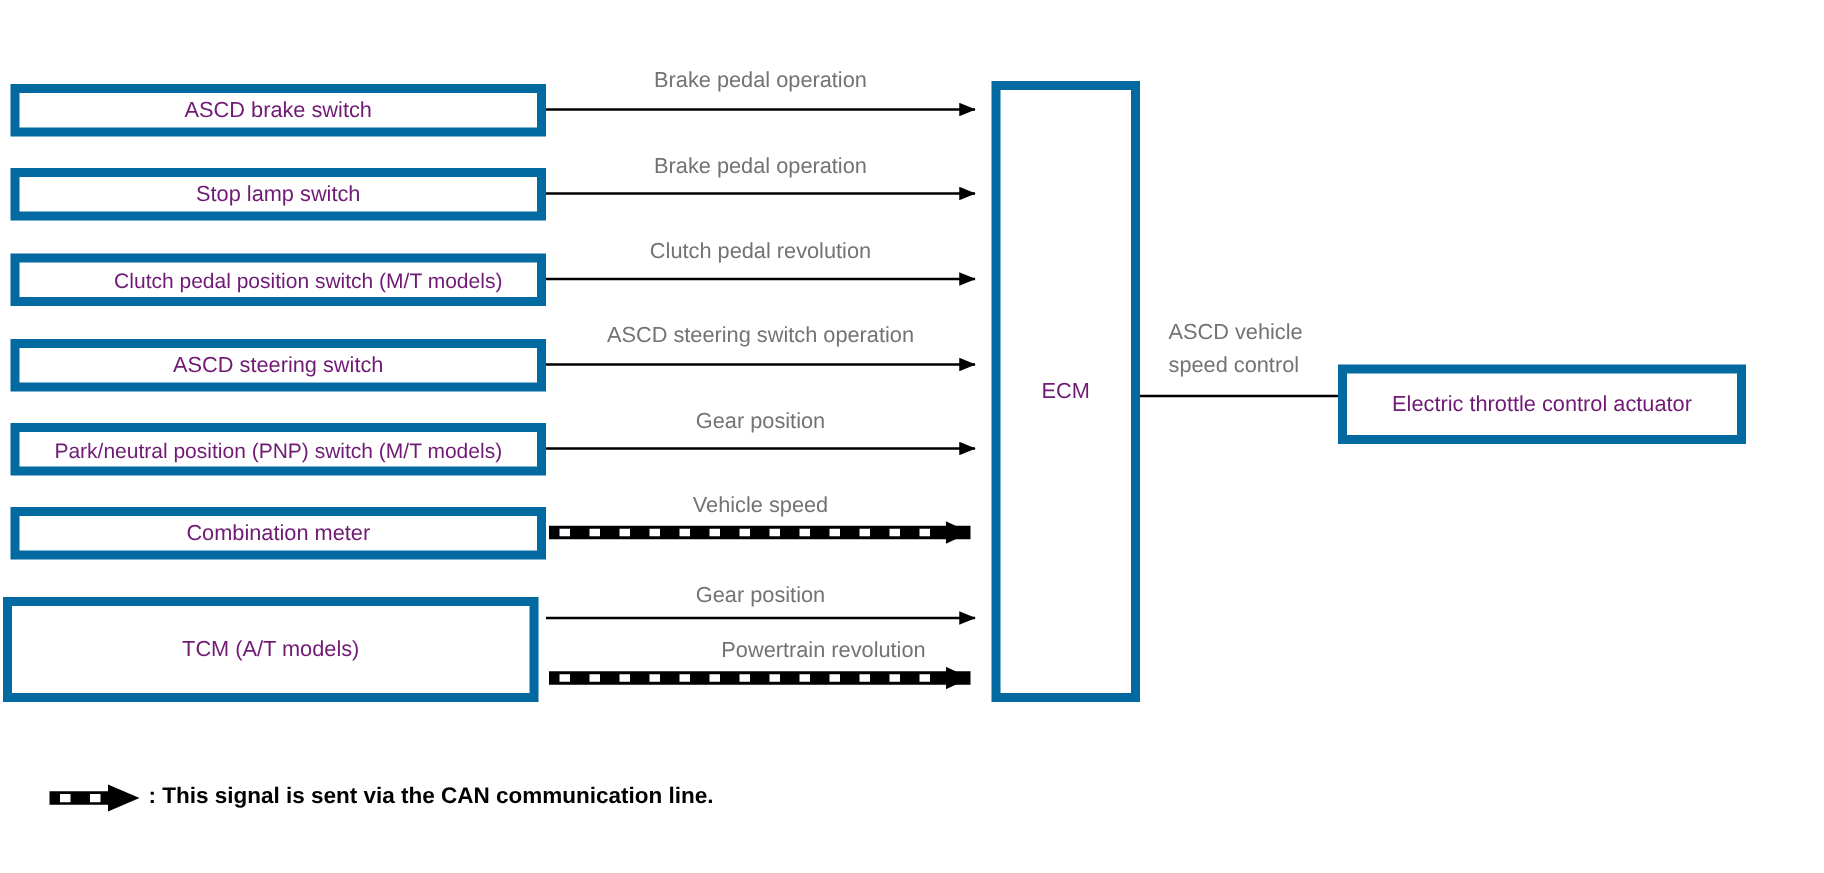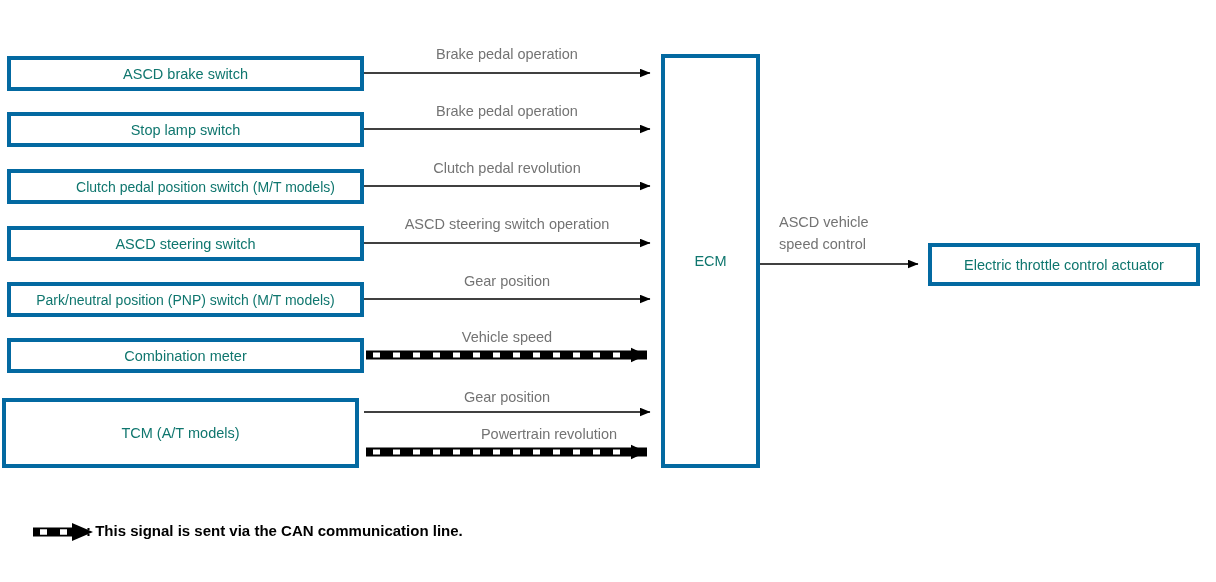--- a/index.html
+++ b/index.html
@@ -4,23 +4,23 @@
 <title>ASCD System Diagram</title>
 <style>
   html,body{margin:0;padding:0;background:#ffffff;}
   body{
     width:1216px;height:582px;position:relative;overflow:hidden;
     font-family:"Liberation Sans","DejaVu Sans",sans-serif;
     color:#000;
   }
   #diagram{position:absolute;inset:0;width:1216px;height:582px;}
   .box{
-    position:absolute;border:4px solid #0369a1;background:#fff;
+    position:absolute;border:6px solid #0369a1;background:#fff;
     display:flex;align-items:center;justify-content:center;
-    font-size:14.5px;color:#0f766e;box-sizing:border-box;
+    font-size:14.5px;color:#701a75;box-sizing:border-box;
   }
   .box.tight{font-size:14px;}
   .label{
     position:absolute;font-size:14.5px;color:#737373;white-space:nowrap;
     text-align:center;
   }
   .label.left{text-align:left;}
   .legend-text{
     position:absolute;font-size:15px;color:#000;white-space:nowrap;
     font-weight:bold;
@@ -102,21 +102,21 @@
   </div>
 
   <div class="box" style="left:2px;top:398px;width:357px;height:70px;">
     <span>TCM (A/T models)</span>
   </div>
 
   <div class="box" style="left:661px;top:54px;width:99px;height:414px;">
     <span>ECM</span>
   </div>
 
-  <div class="box" style="left:928px;top:243px;width:272px;height:43px;">
+  <div class="box" style="left:892px;top:243px;width:272px;height:53px;">
     <span>Electric throttle control actuator</span>
   </div>
 
   <div class="label" style="left:364px;top:46px;width:286px;">Brake pedal operation</div>
 
   <div class="label" style="left:364px;top:103px;width:286px;">Brake pedal operation</div>
 
   <div class="label" style="left:364px;top:160px;width:286px;">Clutch pedal revolution</div>
 
   <div class="label" style="left:364px;top:216px;width:286px;">ASCD steering switch operation</div>
@@ -125,15 +125,15 @@
 
   <div class="label" style="left:364px;top:329px;width:286px;">Vehicle speed</div>
 
   <div class="label" style="left:364px;top:389px;width:286px;">Gear position</div>
 
   <div class="label" style="left:364px;top:426px;width:286px;padding-left:42px;">Powertrain revolution</div>
 
   <div class="label left" style="left:779px;top:214px;">ASCD vehicle</div>
   <div class="label left" style="left:779px;top:236px;">speed control</div>
 
-  <div class="legend-text" style="left:86px;top:522px;">: This signal is sent via the CAN communication line.</div>
+  <div class="legend-text" style="left:99px;top:522px;">: This signal is sent via the CAN communication line.</div>
 
 </div>
 
 </body></html>

